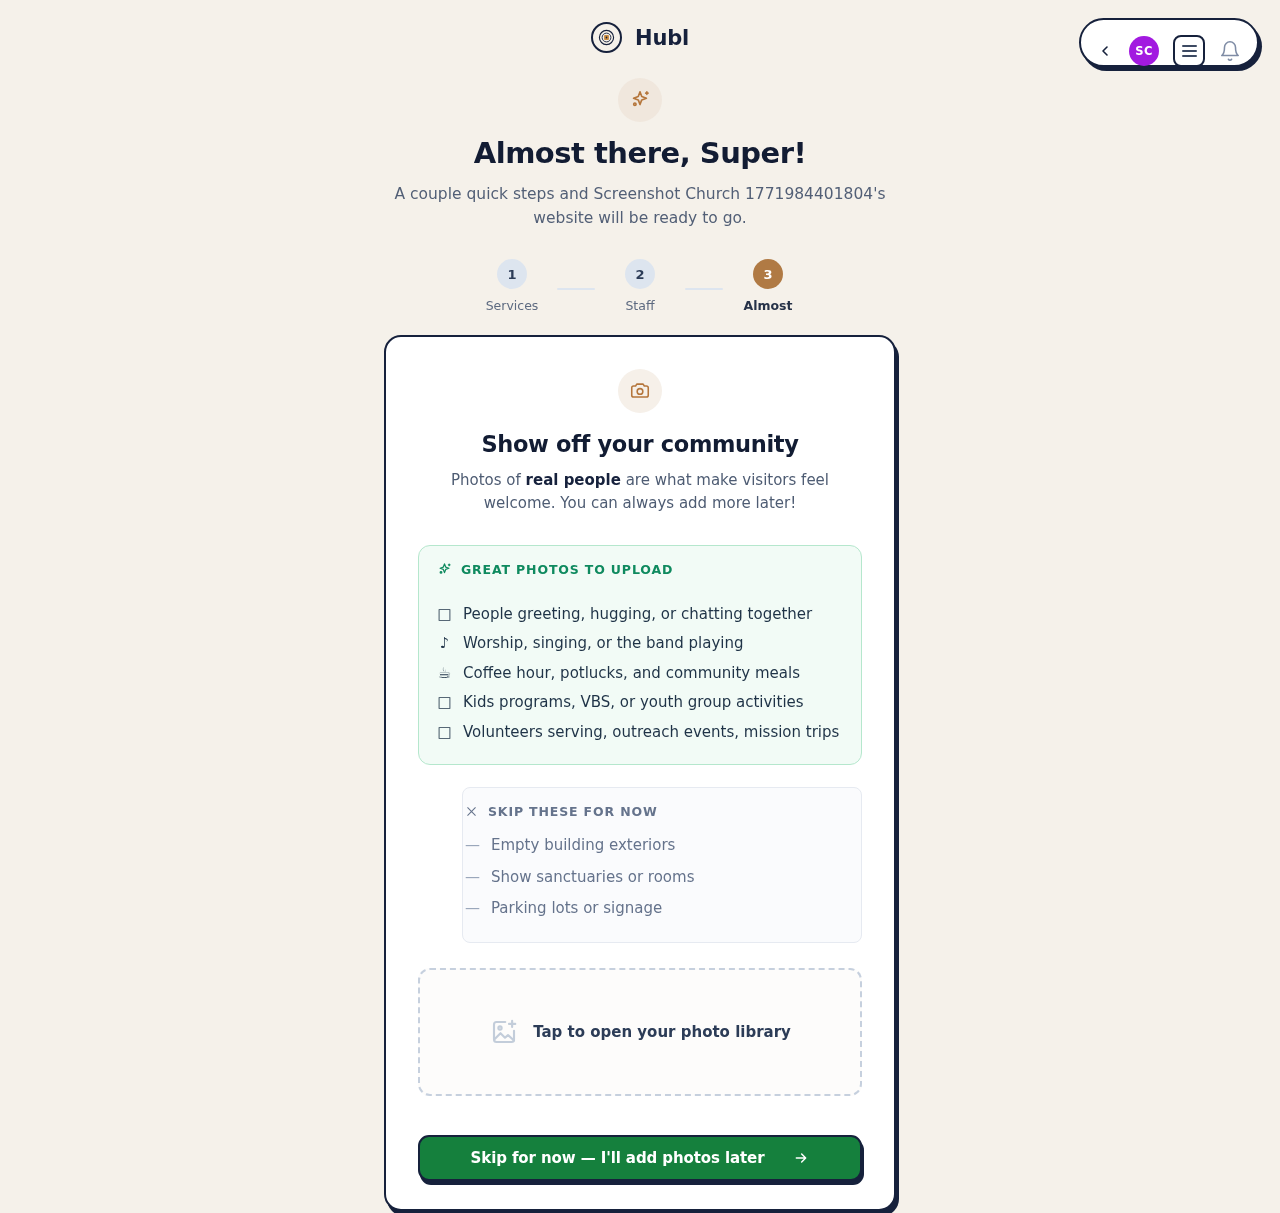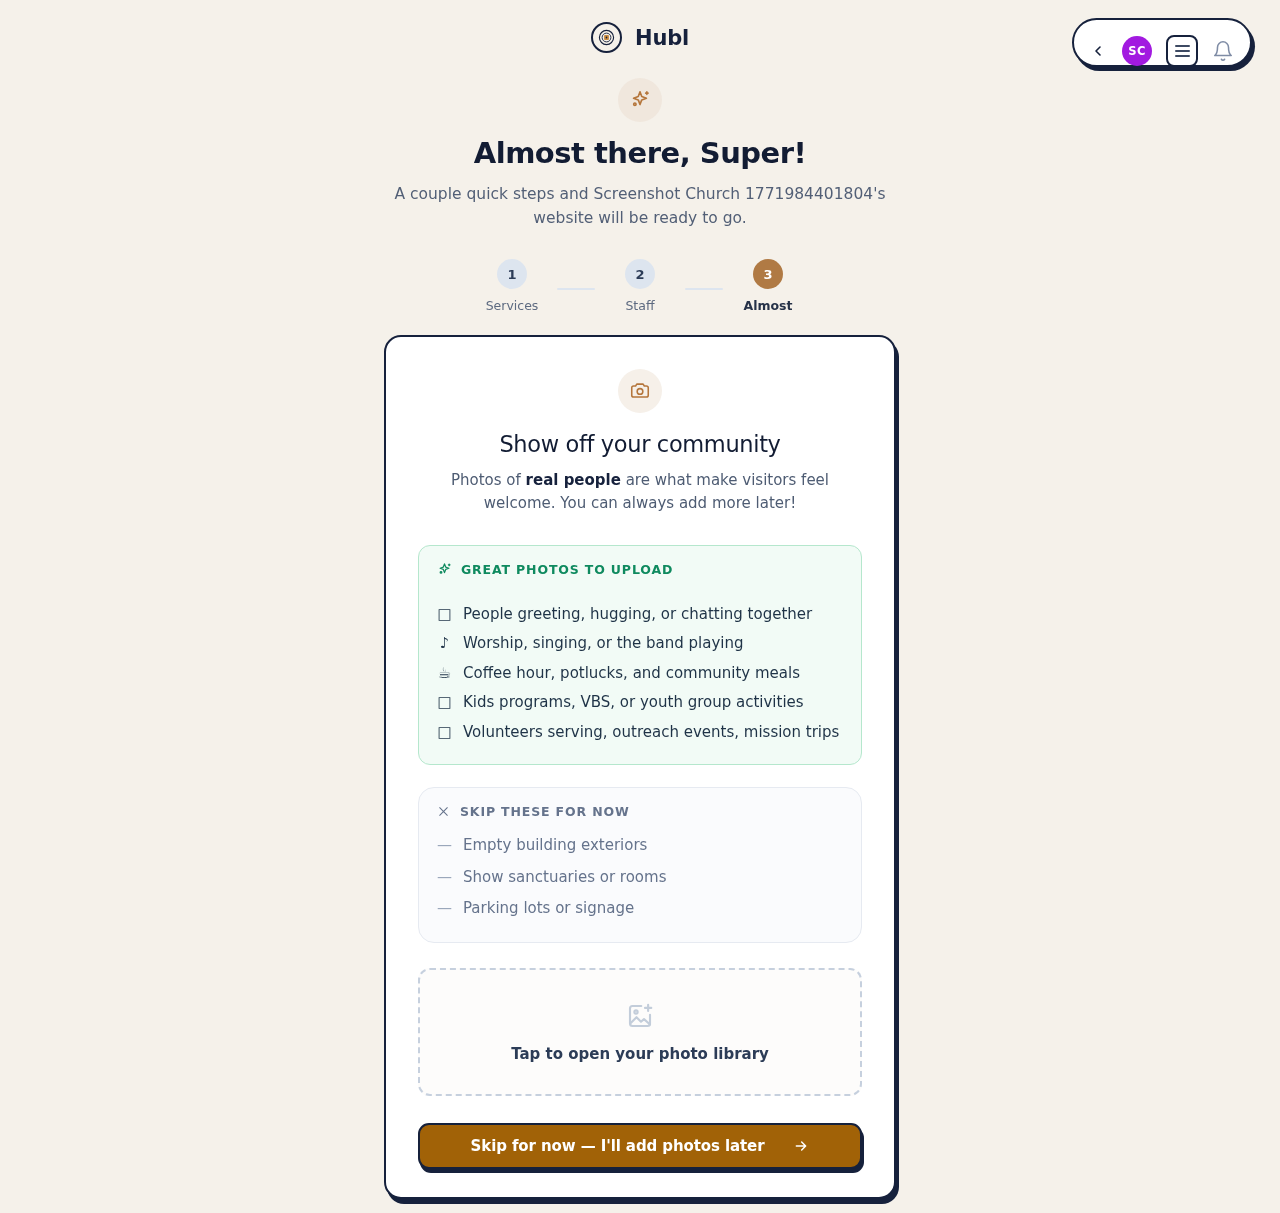--- a/index.html
+++ b/index.html
@@ -11,21 +11,21 @@
     font-family: "DejaVu Sans", "Liberation Sans", sans-serif;
     color: #16213c;
     -webkit-font-smoothing: antialiased;
   }
 
   .page { position: relative; width: 1280px; height: 1213px; overflow: hidden; }
 
   
   .topnav {
     position: absolute;
-    top: 18px; right: 28px;
+    top: 18px; right: 21px;
     display: flex; align-items: center; gap: 14px;
     height: 49px;
     padding: 17px 16px 0 14px;
     background: #ffffff;
     border: 2px solid #16213c;
     border-radius: 28px;
     box-shadow: 3px 4px 0 #16213c;
   }
   .topnav-back {
     width: 20px; height: 20px;
@@ -116,21 +116,21 @@
 
   .card-badge {
     width: 44px; height: 44px; border-radius: 50%;
     background: #f6f0e9;
     margin: 0 auto;
     display: flex; align-items: center; justify-content: center;
     color: #b5763c;
   }
   .card-title {
     margin-top: 18px; text-align: center;
-    font-size: 22.5px; font-weight: 400; letter-spacing: -.35px; color: #121c33;
+    font-size: 22.5px; font-weight: 700; letter-spacing: -.35px; color: #121c33;
   }
   .card-sub {
     margin: 12px auto 12px; text-align: center;
     width: 430px;
     font-size: 15px; line-height: 1.52; color: #4e5c73;
   }
   .card-sub b { color: #16213c; font-weight: 700; }
 
   
   .good-box {
@@ -154,22 +154,23 @@
   .good-item .gi {
     width: 15px; flex: 0 0 15px; text-align: center;
     color: #1f3347;
   }
 
   
   .skip-box {
     margin-top: 22px;
     background: #fafbfd;
     border: 1.5px solid #e6eaf1;
-    border-radius: 16px;
-    padding: 16px 18px 17px;
+    border-radius: 8px;
+    padding: 16px 2px 17px;
+    margin-left: 44px;
   }
   .skip-head {
     display: flex; align-items: center; gap: 10px;
     font-size: 12.5px; font-weight: 700; letter-spacing: .85px;
     color: #65738c; text-transform: uppercase;
     margin-bottom: 11px;
   }
   .skip-item {
     display: flex; align-items: flex-start; gap: 12px;
     font-size: 15px; line-height: 1.3; color: #65738c;
@@ -177,33 +178,33 @@
   }
   .skip-item .dash { color: #9aa7bb; width: 14px; flex: 0 0 14px; }
 
   
   .dropzone {
     margin-top: 25px;
     height: 128px;
     border: 2px dashed #c6d0de;
     border-radius: 12px;
     background: #fdfcfb;
-    display: flex; flex-direction: column; align-items: center; justify-content: center;
+    display: flex; flex-direction: row; align-items: center; justify-content: center;
     gap: 14px;
     cursor: pointer;
   }
   .dropzone-label { font-size: 15px; font-weight: 700; color: #2c3c57; }
 
   
   .cta {
     display: block;
     width: 100%;
-    margin-top: 27px;
+    margin-top: 39px;
     height: 46px;
-    background: #a16207;
+    background: #15803d;
     color: #ffffff;
     border: 2.5px solid #16213c;
     border-radius: 11px;
     box-shadow: 2px 4px 0 #16213c;
     font-family: inherit;
     font-size: 15px; font-weight: 700; letter-spacing: -.1px;
     cursor: pointer;
     display: flex; align-items: center; justify-content: center; gap: 29px;
   }
 </style>

